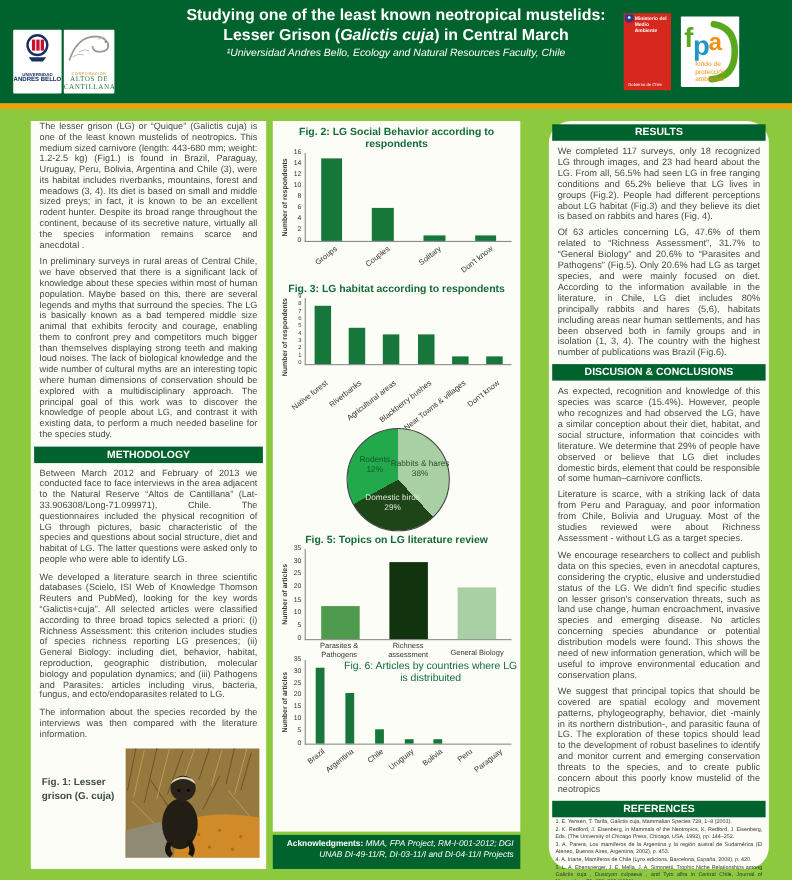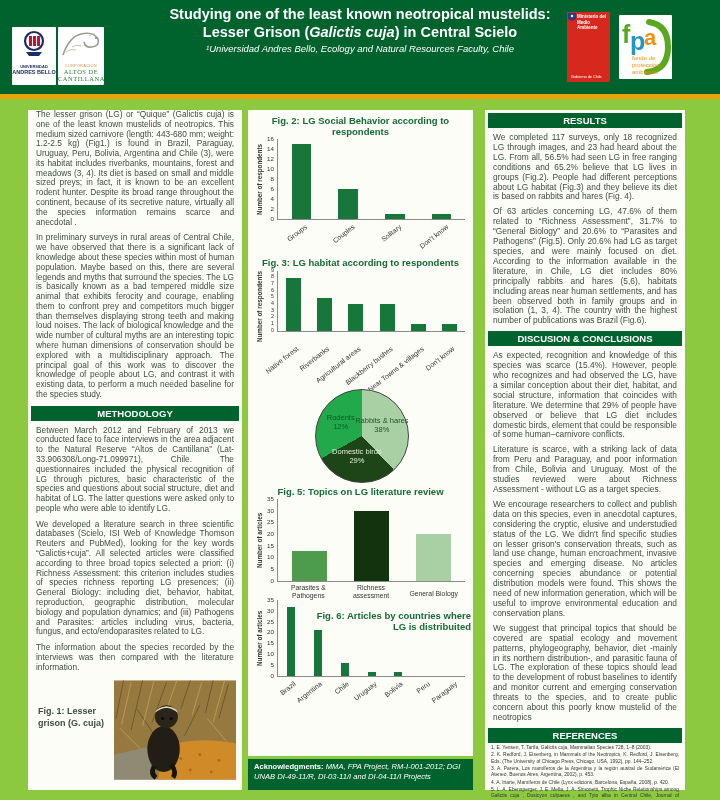--- a/index.html
+++ b/index.html
@@ -24,21 +24,21 @@
   .logo-cant .c0{font-size:3.5px;color:#c98b2d;letter-spacing:.5px;margin-top:1px;}
   .logo-cant .c1,.logo-cant .c2{font-family:"Liberation Serif",serif;font-size:6.5px;color:#2e7d3a;letter-spacing:.5px;}
   .logo-mma{left:567px;top:12px;width:43px;height:70px;background:#d7281e;color:#fff;}
   .logo-mma .m{font-size:4.5px;font-weight:bold;line-height:1.25;margin:2px 0 0 10px;}
   .logo-mma .g{position:absolute;left:4px;bottom:3px;font-size:3.8px;}
   .logo-fpa{left:619px;top:15px;width:53px;height:64px;}
   
   .panel{position:absolute;background:#fdfdf8;}
   .panel-left{left:28px;top:110px;width:214px;height:680px;}
   .panel-mid{left:248px;top:110px;width:225px;height:646px;}
-  .panel-right{left:485px;top:110px;width:200px;height:680px;}
+  .panel-right{left:499px;top:110px;width:200px;height:680px;border-radius:20px;}
   .sec-h{background:#00632e;color:#fff;font-weight:bold;text-align:center;font-size:9.5px;
          padding:2px 0;margin:3px 3px 5px;}
   .bt{font-size:8.3px;line-height:1.18;color:#3d4b3d;text-align:justify;margin:0 8px 6px;}
   .panel-right .bt{font-size:8.4px;line-height:1.18;margin:0 8px 5px;}
   
   .fig1-row{display:flex;margin:4px 6px 0;}
   .fig1-caption{width:72px;font-size:9px;font-weight:bold;color:#3d4b3d;padding:28px 4px 0 4px;line-height:1.3;}
   .fig1-photo{flex:1;}
   
   .fig-caption{color:#156a38;font-weight:bold;text-align:center;font-size:9.5px;line-height:1.18;margin:5px 8px 2px;}
@@ -54,25 +54,25 @@
   .bc-xlabels{display:flex;margin-left:21px;}
   .bc-xslot{flex:1;position:relative;text-align:center;}
   .bc-xlabel{display:inline-block;font-size:6.8px;color:#333;line-height:1.15;padding-top:2px;}
   .bc-xlabel-rot{position:absolute;right:42%;top:3px;font-size:7px;color:#333;white-space:nowrap;
                  transform:rotate(-38deg);transform-origin:top right;}
   .pie-wrap{position:relative;margin:3px auto 4px;}
   .pie{width:100%;height:100%;border-radius:50%;}
   .pie-label{position:absolute;transform:translate(-50%,-50%);text-align:center;font-size:7.5px;
              line-height:1.15;width:56px;}
   .fig6-wrap{position:relative;margin-top:2px;}
-  .fig6-title{position:absolute;left:64px;right:2px;top:10px;color:#156a38;font-weight:bold;
-              font-size:9.5px;line-height:1.18;text-align:right;z-index:2;}
+  .fig6-title{position:absolute;left:64px;right:2px;top:0;color:#156a38;font-weight:normal;
+              font-size:9.5px;line-height:1.18;text-align:center;z-index:2;}
   
   .ack{position:absolute;left:248px;top:759px;width:225px;height:31px;background:#00632e;color:#fff;
-       font-size:7.6px;line-height:1.35;text-align:left;padding:3px 6px;box-sizing:border-box;}
+       font-size:7.6px;line-height:1.35;text-align:right;padding:3px 6px;box-sizing:border-box;}
   .ack .b{font-weight:bold;}
   .ack .i{font-style:italic;}
   .refs{margin:1px 6px 4px;}
   .ref-item{font-size:4.9px;line-height:1.3;color:#333;margin-bottom:1px;text-align:justify;}
 </style>
 </head>
 <body>
 
 <div class="page">
 
@@ -94,21 +94,21 @@
         <path d="M7 25 q5 -4 10 -2 M13 20 q5 -3 9 -1 M30 9 q3 -3 6 -2" fill="none" stroke="#b3b3a8" stroke-width="0.8"></path>
         <circle cx="37" cy="11" r="1" fill="#8a8a80"></circle>
       </svg>
       <div class="c0">CORPORACIÓN</div>
       <div class="c1">ALTOS DE</div>
       <div class="c2">CANTILLANA</div>
     </div>
 
     <div class="title-block">
       <div class="t1">Studying one of the least known neotropical mustelids:</div>
-      <div class="t2"><span>Lesser Grison (</span><span class="sp">Galictis cuja</span><span>) in Central Scielo</span></div>
+      <div class="t2"><span>Lesser Grison (</span><span class="sp">Galictis cuja</span><span>) in Central March</span></div>
       <div class="affil">¹Universidad Andres Bello, Ecology and Natural Resources Faculty, Chile</div>
     </div>
 
     <div class="logo logo-mma">
       <svg width="8" height="10" viewBox="0 0 8 10" style="position:absolute;left:1px;top:1px;">
         <path d="M0 0 h8 v6 q-4 4 -8 0 z" fill="#1d3f8f"></path>
         <path d="M0 5 q4 4 8 0 v1 q-4 4 -8 0 z" fill="#c8102e"></path>
         <circle cx="4" cy="3" r="1.2" fill="#fff"></circle>
       </svg>
       <div class="m">

